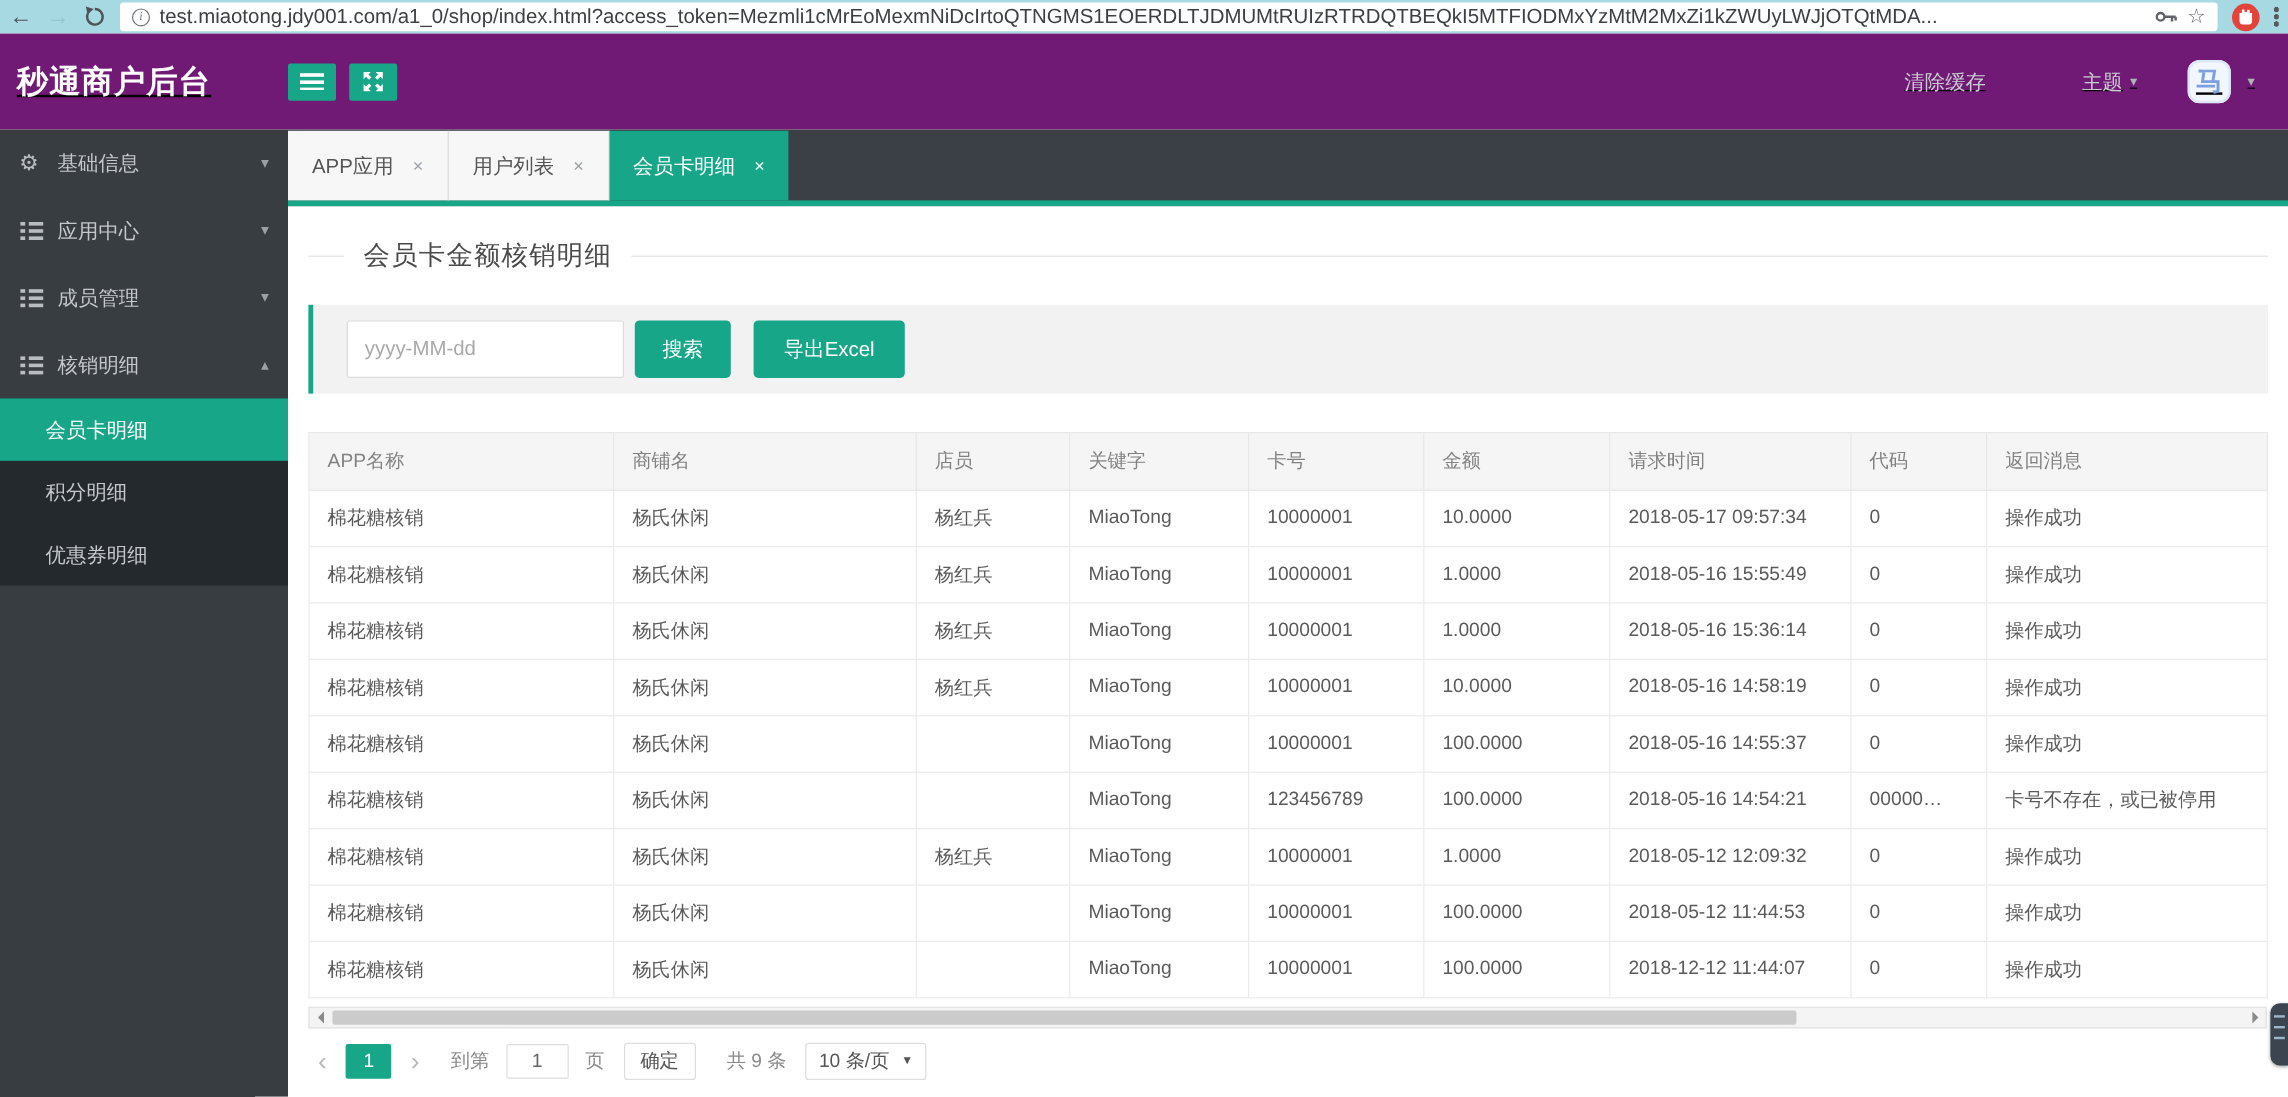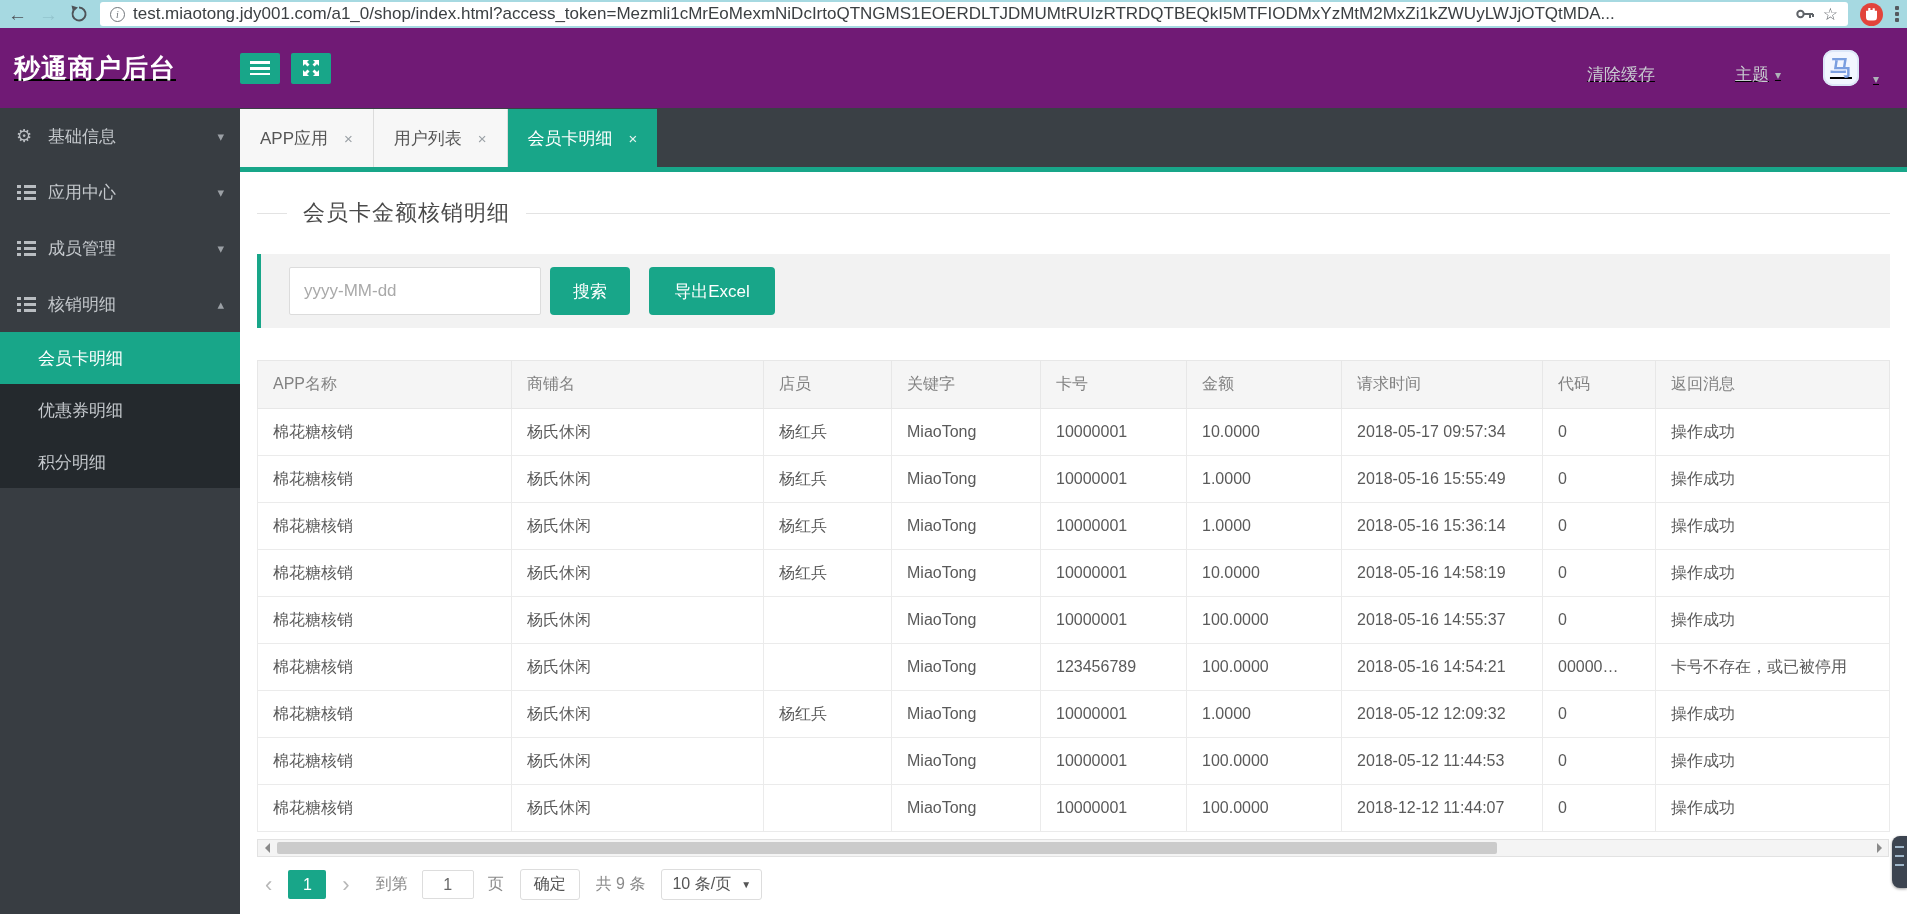--- a/index.html
+++ b/index.html
@@ -16,21 +16,21 @@
   .hand-ico { width:23px; height:23px; border-radius:50%; background:#e2443b; flex:none; position:relative; }
   .hand-ico::after { content:""; position:absolute; left:6px; top:5px; width:11px; height:13px; background:#fff; border-radius:3px 3px 4px 4px; clip-path:polygon(0 25%,20% 25%,20% 0,40% 0,40% 20%,60% 20%,60% 5%,80% 5%,80% 25%,100% 25%,100% 100%,0 100%); }
   .dots3 { width:4px; height:18px; flex:none; background:radial-gradient(circle 2px at 2px 3px,#54595e 2px,transparent 2.5px),radial-gradient(circle 2px at 2px 9px,#54595e 2px,transparent 2.5px),radial-gradient(circle 2px at 2px 15px,#54595e 2px,transparent 2.5px); }
 
   
   .topbar { height:80px; background:#701a75; display:flex; align-items:center;text-decoration:underline; }
   .brand { width:240px; flex:none; color:#fff; font-size:26px; font-weight:bold; padding-left:14px; letter-spacing:1px; }
   .sq-btn { width:40px; height:31px; background:#18a689; border-radius:2px; margin-right:11px; display:flex; align-items:center; justify-content:center; cursor:pointer; }
   .sq-btn:first-of-type { margin-left:18px; }
   .ham { width:20px; height:14px; background:linear-gradient(#fff,#fff) 0 0/20px 3px no-repeat,linear-gradient(#fff,#fff) 0 6px/20px 3px no-repeat,linear-gradient(#fff,#fff) 0 12px/20px 3px no-repeat; }
-  .topbar-right { margin-left:auto; display:flex; align-items:flex-end; color:#c9cdd1; font-size:17px; padding-right:28px; }
+  .topbar-right { margin-left:auto; display:flex; align-items:center; color:#c9cdd1; font-size:17px; padding-right:28px; }
   .tb-link { cursor:pointer; }
   .theme { margin-left:80px; cursor:pointer; display:flex; align-items:center; gap:6px; }
   .caret { font-size:12px; color:#aeb3b8; }
   .avatar { width:36px; height:36px; margin-left:42px; background:#f2f6ff; border-radius:10px; display:flex; align-items:center; justify-content:center; color:#7b9fe0; font-weight:bold; font-size:22px; cursor:pointer; box-shadow:0 0 0 2px #dde7f8 inset; }
   .av-caret { margin-left:14px; }
 
   
   .shell { display:flex; height:806px; }
   .sidebar { width:240px; flex:none; background:#383d42; color:#c4c8cc; }
   .main { flex:1; display:flex; flex-direction:column; min-width:0; }
@@ -55,21 +55,21 @@
   .tab.active .x { color:#e8f5f1; }
 
   
   .content { flex:1; background:#fff; padding:0 17px; overflow:hidden; position:relative; }
   .title-row { margin-top:26px; display:flex; align-items:center; }
   .title-dash { width:30px; height:1px; background:#e3e3e3; flex:none; }
   .page-title { font-size:22px; color:#4a4a4a; margin:0 16px; letter-spacing:1px; }
   .title-line { flex:1; height:1px; background:#e3e3e3; }
 
   .search-panel { margin-top:26px; background:#f2f2f2; border-left:4px solid #18a689; height:74px; display:flex; align-items:center; padding-left:28px; gap:0; }
-  .date-input { width:252px; height:48px; border:1px solid #dcdcdc; border-radius:2px; padding:0 14px; font-size:17px; color:#333; background:#fff; font-family:inherit; }
+  .date-input { width:231px; height:48px; border:1px solid #dcdcdc; border-radius:2px; padding:0 14px; font-size:17px; color:#333; background:#fff; font-family:inherit; }
   .date-input::placeholder { color:#a9a9a9; }
   .btn-teal { height:48px; background:#18a689; color:#fff; border:none; border-radius:4px; font-size:17px; font-family:inherit; cursor:pointer; padding:0 20px; }
   .btn-search { margin-left:9px; width:80px; }
   .btn-export { margin-left:19px; width:126px; }
 
   table.grid { margin-top:32px; border-collapse:collapse; table-layout:fixed; width:1632px; }
   .grid th { height:48px; background:#f5f5f5; color:#828282; font-weight:normal; text-align:left; padding-left:15px; font-size:16px; border:1px solid #e7e7e7; border-bottom:1px solid #e7e7e7; }
   .grid td { height:47px; color:#5a5a5a; font-size:16px; padding-left:15px; border:1px solid #ebebeb; background:#fff; white-space:nowrap; overflow:hidden; }
 
   .hscroll { margin-top:7px; height:18px; width:1632px; background:#f4f4f4; border:1px solid #e2e2e2; position:relative; }
@@ -78,21 +78,21 @@
   .tri-l { width:0; height:0; border:5px solid transparent; border-right-color:#8a8a8a; border-left:none; }
   .tri-r { width:0; height:0; border:5px solid transparent; border-left-color:#8a8a8a; border-right:none; }
   .hs-thumb { position:absolute; left:19px; top:2px; height:12px; width:1220px; background:#cbcbcb; border-radius:2px; cursor:pointer; }
 
   .pager { margin-top:12px; display:flex; align-items:center; font-size:16px; color:#8a8a8a; gap:0; }
   .pg-arrow { font-size:22px; color:#b8b8b8; cursor:pointer; padding:0 8px; line-height:1; }
   .pg-num { width:38px; height:29px; background:#18a689; color:#fff; border-radius:2px; display:flex; align-items:center; justify-content:center; margin:0 8px; cursor:pointer; }
   .goto-label { margin-left:18px; }
   .goto-input { width:52px; height:29px; border:1px solid #ddd; border-radius:2px; text-align:center; font-size:16px; color:#666; margin:0 14px; font-family:inherit; }
   .btn-confirm { margin-left:16px; width:60px; height:31px; background:#fff; border:1px solid #ddd; border-radius:3px; font-size:16px; color:#555; cursor:pointer; font-family:inherit; }
-  .total { margin-left:16px; color:#8a8a8a; }
+  .total { margin-left:26px; color:#8a8a8a; }
   .size-select { margin-left:16px; height:31px; border:1px solid #ddd; border-radius:3px; background:#fff; display:flex; align-items:center; padding:0 10px; gap:10px; color:#555; cursor:pointer; }
   .size-select .sel-caret { font-size:10px; color:#555; }
 
   .float-widget { position:absolute; right:0; bottom:26px; width:15px; height:52px; background:#3c4450; border-radius:8px 0 0 8px; box-shadow:0 1px 3px rgba(0,0,0,.4); }
   .float-widget::after { content:""; position:absolute; left:3px; top:10px; width:9px; height:2px; background:#9fb6c9; box-shadow:0 9px 0 #9fb6c9,0 18px 0 #9fb6c9; }
 </style>
 </head>
 <body>
 
 <div class="chrome">
@@ -158,22 +158,22 @@
         <span class="s-label">成员管理</span>
         <span class="s-chevron">▾</span>
       </div>
       <div class="s-item">
         <span class="s-icon list-g"></span>
         <span class="s-label">核销明细</span>
         <span class="s-chevron">▴</span>
       </div>
       <div class="submenu">
         <div class="sub-item active">会员卡明细</div>
+        <div class="sub-item">积分明细</div>
         <div class="sub-item">优惠券明细</div>
-        <div class="sub-item">积分明细</div>
       </div>
     </div>
 
   <div class="main">
     <div class="tabstrip" id="tabbar">
         <div class="tab">
           <span>APP应用</span>
           <span class="x">×</span>
         </div>
         <div class="tab">

